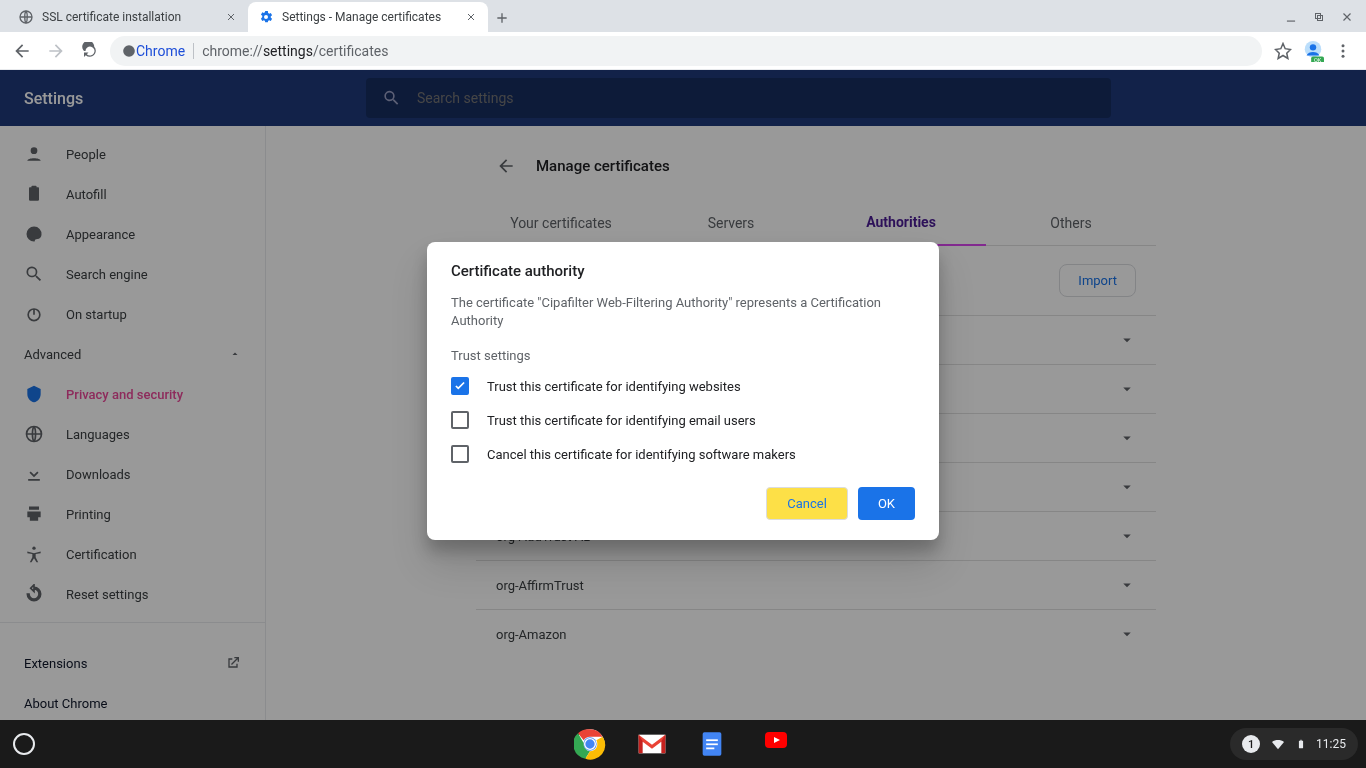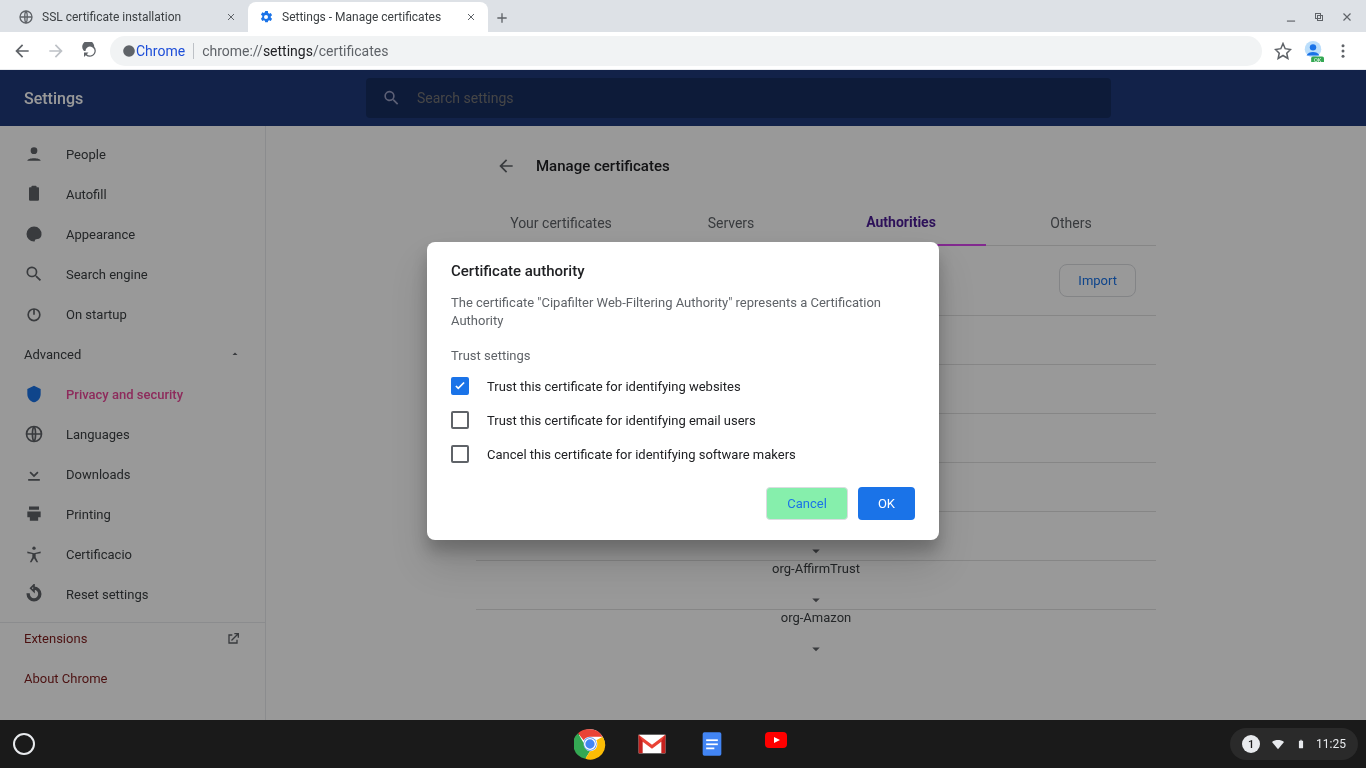--- a/index.html
+++ b/index.html
@@ -34,47 +34,47 @@
 .search-settings input { background: transparent; border: none; outline: none; color: #bfc7e4; font-size: 14px; width: 100%; }
 
 .page-body { flex: 1; display: flex; overflow: hidden; }
 .sidebar { width: 266px; background: #fff; border-right: 1px solid #e8eaed; overflow-y: auto; padding-top: 8px; }
 .side-item { height: 40px; display: flex; align-items: center; padding: 0 24px; gap: 22px; font-size: 13px; color: #3c4043; cursor: pointer; }
 .side-item.active { color: #ec4899; font-weight: 500; }
 .side-item .icon { width: 20px; height: 20px; color: #5f6368; display:flex; align-items:center; justify-content:center; }
 .side-item.active .icon { color: #1a73e8; }
 .side-section { height: 40px; display: flex; align-items: center; padding: 0 24px; font-size: 13px; color: #3c4043; justify-content: space-between; }
 .side-divider { height: 1px; background: #e8eaed; margin: 8px 0; }
-.side-plain { height: 40px; display: flex; align-items: flex-start; padding: 0 24px; font-size: 13px; color: #7f1d1d; justify-content: space-between; }
+.side-plain { height: 40px; display: flex; align-items: flex-end; padding: 0 24px; font-size: 13px; color: #0f172a; justify-content: space-between; }
 
 .content { flex: 1; display: flex; justify-content: center; overflow-y: auto; background: #fff; }
 .card { width: 680px; margin-top: 8px; }
 .card-header { height: 64px; display: flex; align-items: center; gap: 20px; padding: 0 20px; }
 .card-header .back { width: 20px; height: 20px; color: #5f6368; }
 .card-header .ptitle { font-size: 15px; font-weight: 500; color: #202124; }
 .tabs { display: flex; border-bottom: 1px solid #e0e0e0; height: 48px; align-items: flex-end; }
 .tabrow { flex: 1; text-align: center; font-size: 14px; color: #5f6368; padding-bottom: 14px; cursor: pointer; }
 .tabrow.active { color: #4c1d95; font-weight: 700; border-bottom: 2px solid #d946ef; margin-bottom: -1px; }
 .authrow { padding: 18px 20px; display: flex; align-items: center; justify-content: space-between; font-size: 13px; color: #3c4043; }
 .import-btn { border: 1px solid #dadce0; color: #1a73e8; background: #fff; padding: 8px 18px; border-radius: 8px; font-size: 13px; }
-.cert-org { height: 49px; border-top: 1px solid #e0e0e0; display: flex; align-items: center; padding: 0 20px; font-size: 13px; color: #3c4043; justify-content: space-between; cursor: pointer; flex-direction: column; }
+.cert-org { height: 49px; border-top: 1px solid #e0e0e0; display: flex; align-items: center; padding: 0 20px; font-size: 13px; color: #3c4043; justify-content: space-between; cursor: pointer; }
 .expand-icon { color: #5f6368; }
 
 
 .scrim { position: absolute; top: 70px; left: 0; right: 0; bottom: 48px; background: rgba(0,0,0,.4); display: flex; align-items: flex-start; justify-content: center; }
 .dialog { width: 512px; background: #fff; border-radius: 8px; margin-top: 172px; padding: 20px 24px; box-shadow: 0 11px 15px rgba(0,0,0,.2), 0 24px 38px rgba(0,0,0,.14); }
 .dialog h2 { font-size: 15px; font-weight: 500; color: #202124; margin-bottom: 14px; }
 .dialog .desc { font-size: 13px; color: #5f6368; margin-bottom: 18px; line-height: 1.4; }
 .dialog .subhead { font-size: 13px; color: #5f6368; margin-bottom: 14px; }
 .check-row { display: flex; align-items: center; gap: 18px; font-size: 13px; color: #202124; margin-bottom: 16px; }
 .checkbox { width: 18px; height: 18px; border: 2px solid #5f6368; border-radius: 2px; display: flex; align-items: center; justify-content: center; flex-shrink: 0; }
 .checkbox.checked { background: #1a73e8; border-color: #1a73e8; color: #fff; }
 .dialog-actions { display: flex; justify-content: flex-end; gap: 10px; margin-top: 24px; }
 .btn { padding: 8px 20px; border-radius: 4px; font-size: 13px; cursor: pointer; }
-.btn.cancel { border: 1px solid #dadce0; background: #86efac; color: #1a73e8; }
+.btn.cancel { border: 1px solid #dadce0; background: #fde047; color: #1a73e8; }
 .btn.ok { background: #1a73e8; color: #fff; border: none; }
 
 
 .shelf { position: absolute; bottom: 0; left: 0; right: 0; height: 48px; background: #1a1a1a; display: flex; align-items: center; }
 .launcher { width: 48px; height: 48px; display: flex; align-items: center; justify-content: center; }
 .launcher-circle { width: 22px; height: 22px; border: 2px solid #e8eaed; border-radius: 50%; }
 .shelf-apps { position: absolute; left: 50%; transform: translateX(-50%); display: flex; gap: 30px; align-items: center; }
 .shelf-app { width: 32px; height: 32px; }
 .shelf-status { margin-left: auto; background: #2a2a2a; border-radius: 16px; height: 32px; display: flex; align-items: center; padding: 0 12px; gap: 10px; color: #e8eaed; font-size: 12px; margin-right: 8px; }
 .notif-badge { background: #e8eaed; color: #1a1a1a; width: 18px; height: 18px; border-radius: 50%; display: flex; align-items: center; justify-content: center; font-size: 11px; font-weight: 500; }
@@ -285,21 +285,21 @@
           </span>
           <span>Printing</span>
         </div>
       <div class="side-item">
           <span class="icon">
             <svg viewBox="0 0 24 24" width="20" height="20" fill="currentColor">
               <circle cx="12" cy="5" r="2"></circle>
               <path d="M4 9l8 2 8-2v2l-6 1v4l3 6h-2l-3-5-3 5H7l3-6v-4L4 11z"></path>
             </svg>
           </span>
-          <span>Certificacio</span>
+          <span>Certification</span>
         </div>
       <div class="side-item">
           <span class="icon">
             <svg viewBox="0 0 24 24" width="20" height="20" fill="none" stroke="currentColor" stroke-width="2">
               <path d="M4 12a8 8 0 108-8V1L8 5l4 4V6a6 6 0 11-6 6z"></path>
             </svg>
           </span>
           <span>Reset settings</span>
         </div>
       <div class="side-divider"></div>

